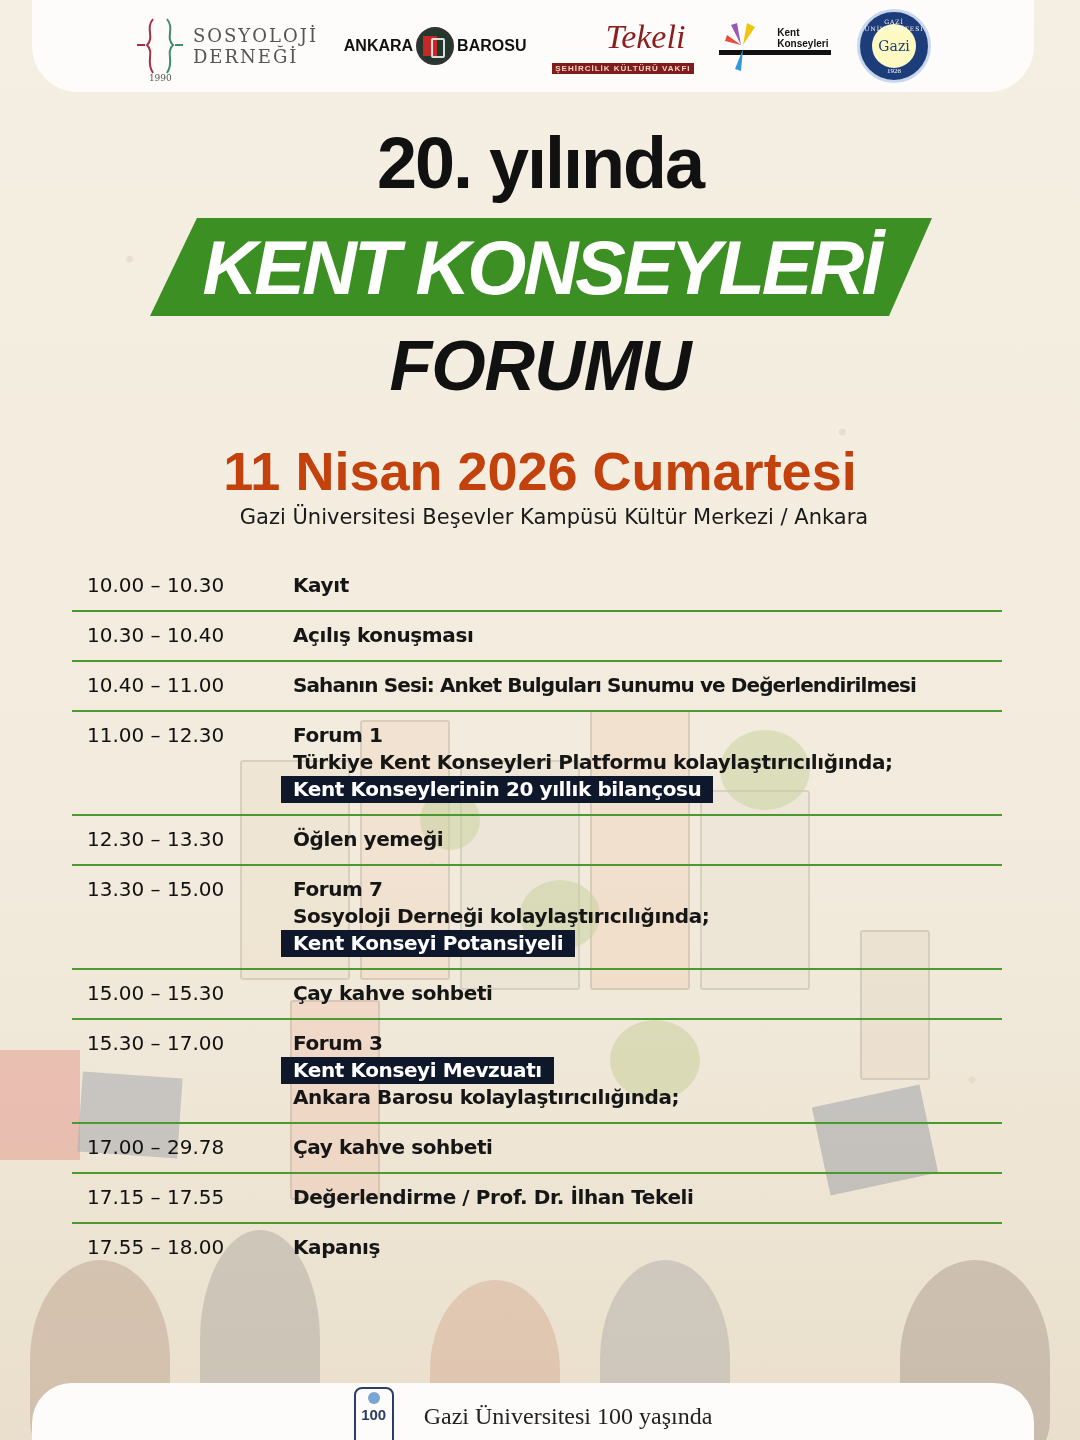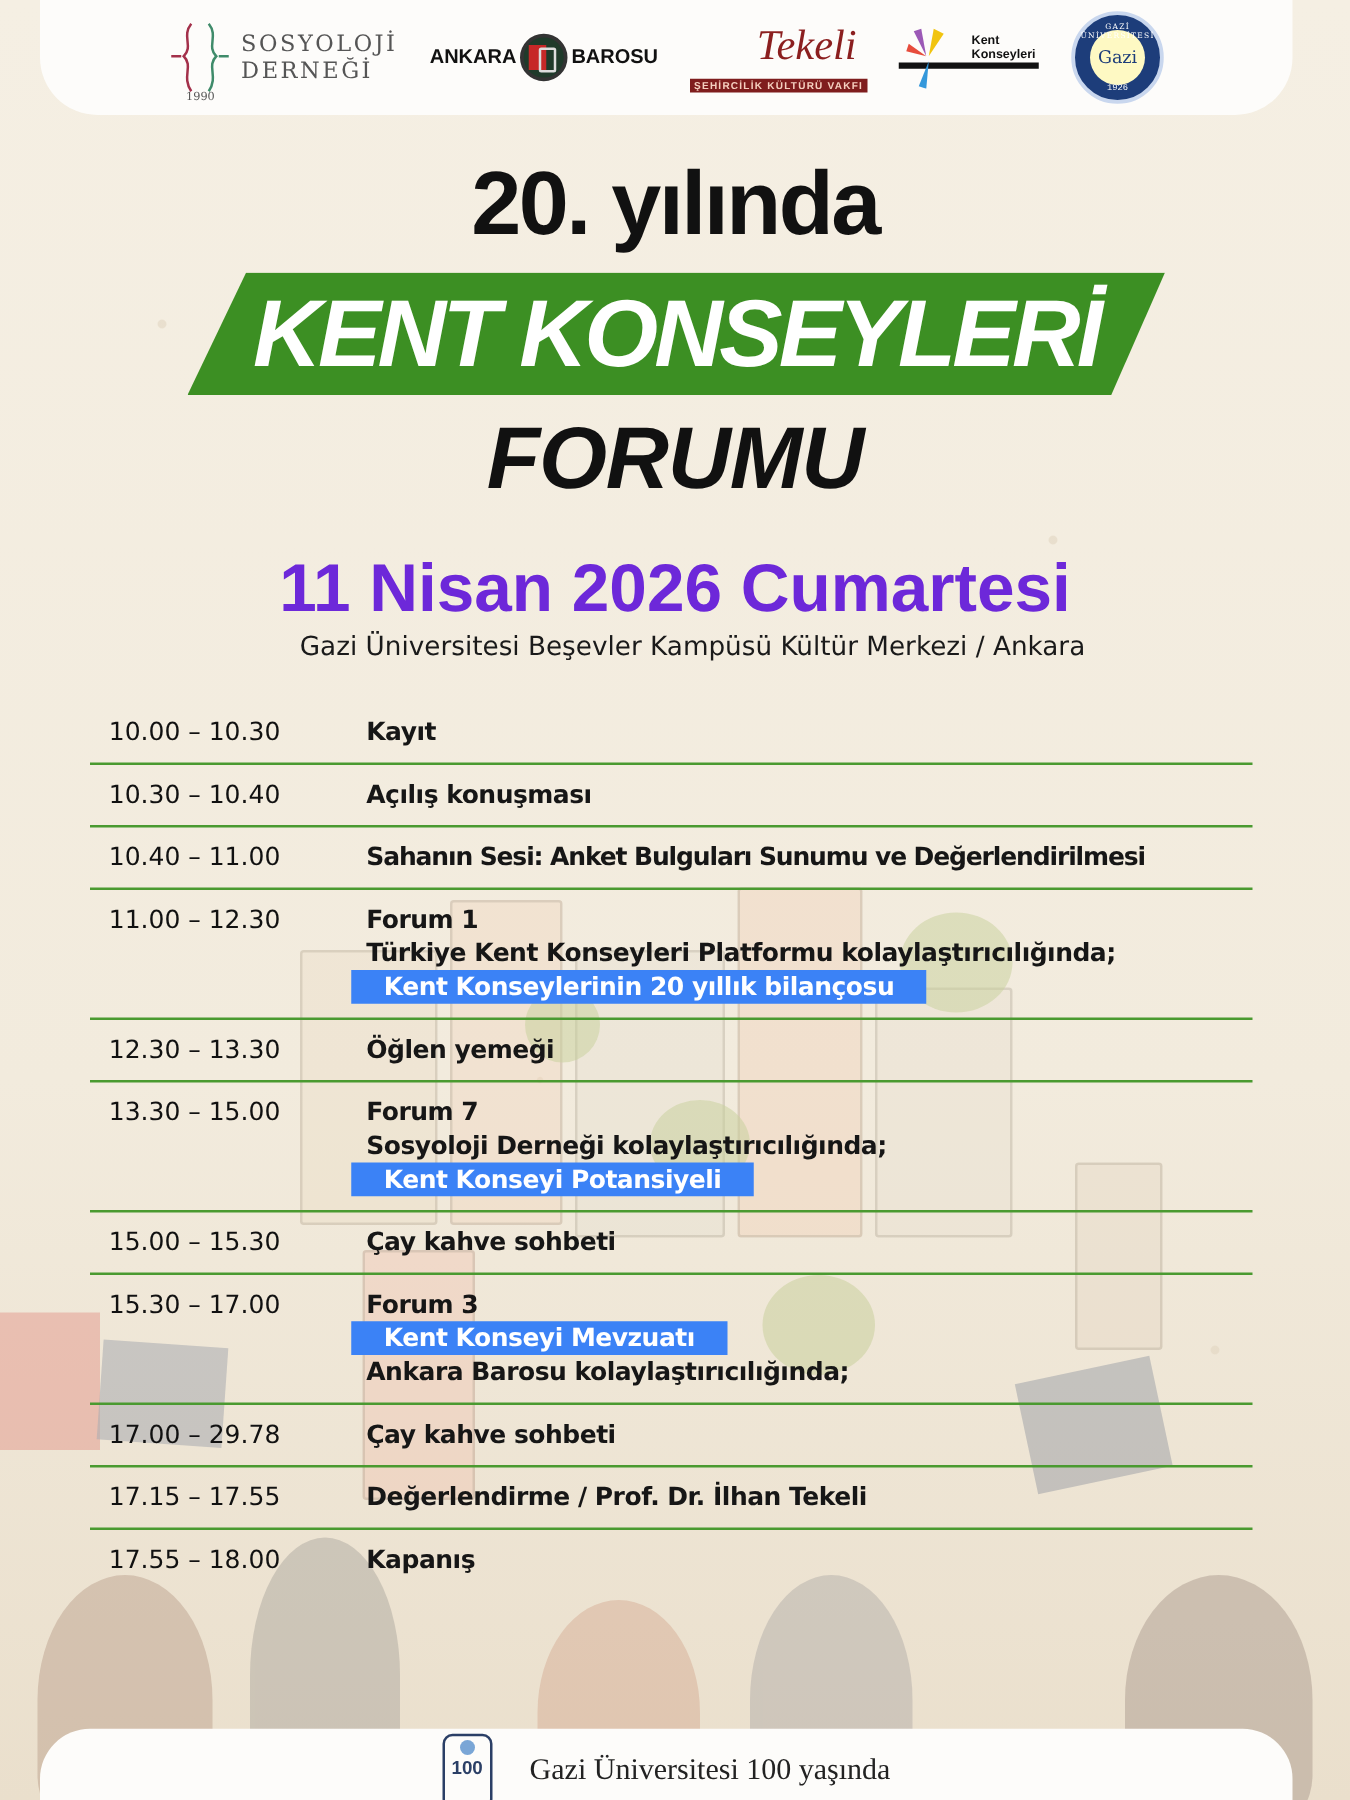--- a/index.html
+++ b/index.html
@@ -46,38 +46,38 @@
   .tekeli { display: flex; flex-direction: column; align-items: center; }
   .tekeli-sig { font-family: Liberation Serif, serif; font-style: italic; font-size: 34px; color: #8b1f1f; line-height: 36px; margin-left: 45px; }
   .tekeli-band { background: #7f1d1d; color: #f5d0c0; font-size: 8px; font-weight: bold; padding: 1px 3px; letter-spacing: 1px; font-family: "Liberation Sans", sans-serif; }
   .kkp { display: flex; align-items: center; position: relative; width: 112px; height: 50px; }
   .kkp-shapes { position: absolute; left: 4px; top: 0; width: 40px; height: 50px; }
   .kkp-text { position: absolute; left: 58px; top: 6px; font-family: "Liberation Sans", sans-serif; font-weight: bold; font-size: 10px; line-height: 11px; }
   .kkp-bar { position: absolute; left: 0; right: 0; top: 29px; height: 5px; background: #111; }
   .gazi-seal { width: 74px; height: 74px; border-radius: 50%; background: #1d3d7a; border: 3px solid #c9d7ee; display: flex; align-items: center; justify-content: center; position: relative; }
   .gazi-inner { width: 44px; height: 44px; border-radius: 50%; background: #fef9c3; display: flex; align-items: center; justify-content: center; font-family: "DejaVu Serif", serif; color: #1d3d7a; font-size: 14px; }
   .gazi-ring-text { position: absolute; top: 6px; left: 0; right: 0; text-align: center; font-size: 6px; color: #fff; letter-spacing: 1px; font-family: "DejaVu Serif", serif; }
-  .gazi-year { position: absolute; bottom: 5px; left: 0; right: 0; text-align: center; font-size: 7px; color: #fff; font-family: Liberation Mono, monospace; }
+  .gazi-year { position: absolute; bottom: 5px; left: 0; right: 0; text-align: center; font-size: 7px; color: #fff; font-family: Liberation Serif, serif; }
 
   
   .title1 { position: absolute; top: 122px; left: 0; width: 1080px; text-align: center; font-family: "Liberation Sans", sans-serif; font-weight: bold; font-size: 72px; letter-spacing: -2px; color: #111; }
   .banner { position: absolute; left: 150px; top: 218px; width: 782px; height: 98px; background: #3c8f23; clip-path: polygon(6% 0, 100% 0, 94.5% 100%, 0 100%); }
   .banner-text { position: absolute; left: 150px; top: 218px; width: 782px; height: 98px; display: flex; align-items: center; justify-content: center; font-family: "Liberation Sans", sans-serif; font-weight: bold; color: #fff; font-size: 76px; letter-spacing: -3px; font-style: italic; }
   .title3 { position: absolute; top: 326px; left: 0; width: 1080px; text-align: center; font-family: "Liberation Sans", sans-serif; font-weight: bold; font-style: italic; font-size: 70px; color: #111; letter-spacing: -1px; }
 
-  .date { position: absolute; top: 440px; left: 0; width: 1080px; text-align: center; font-family: "Liberation Sans", sans-serif; font-weight: bold; font-size: 54px; color: #6d28d9; }
+  .date { position: absolute; top: 440px; left: 0; width: 1080px; text-align: center; font-family: "Liberation Sans", sans-serif; font-weight: bold; font-size: 54px; color: #c2410c; }
   .venue { position: absolute; top: 505px; left: 0; width: 1080px; text-align: center; font-family: "DejaVu Sans", sans-serif; font-size: 21px; color: #1a1a1a; padding-left: 28px; }
 
   
   .schedule { position: absolute; left: 72px; top: 562px; width: 930px; }
   .row { position: relative; border-bottom: 2px solid #4a9a30; display: flex; padding: 10px 0 11px 0; }
   .time { width: 221px; padding-left: 15px; font-family: "DejaVu Sans", sans-serif; font-size: 20px; color: #111; line-height: 27px; }
   .desc { flex: 1; font-family: "DejaVu Sans", sans-serif; font-weight: bold; font-size: 20px; color: #161616; line-height: 27px; letter-spacing: -0.4px; }
   .desc .line { display: block; white-space: nowrap; }
-  .tag { display: inline-block; background: #3b82f6; color: #fff; padding: 0 26px; margin-left: -12px; line-height: 27px; }
+  .tag { display: inline-block; background: #0f172a; color: #fff; padding: 0 12px; margin-left: -12px; line-height: 27px; }
 
   
   .footer { position: absolute; left: 32px; top: 1383px; width: 1002px; height: 80px; background: #fdfcfa; border-radius: 40px 40px 0 0; display: flex; align-items: flex-start; justify-content: center; padding-top: 18px; gap: 30px; }
   .badge100 { width: 40px; height: 60px; border: 2px solid #2b3f66; border-radius: 8px; display: flex; flex-direction: column; align-items: center; justify-content: flex-start; padding-top: 3px; font-family: "Liberation Sans", sans-serif; font-weight: bold; font-size: 15px; color: #2b3f66; margin-top: -14px; }
   .badge100 .dot { width: 12px; height: 12px; border-radius: 50%; background: #7aa6d6; margin-bottom: 2px; }
   .footer-text { font-family: "Liberation Serif", serif; font-size: 24px; color: #222; margin-top: 2px; }
 </style>
 </head>
 <body>
 

